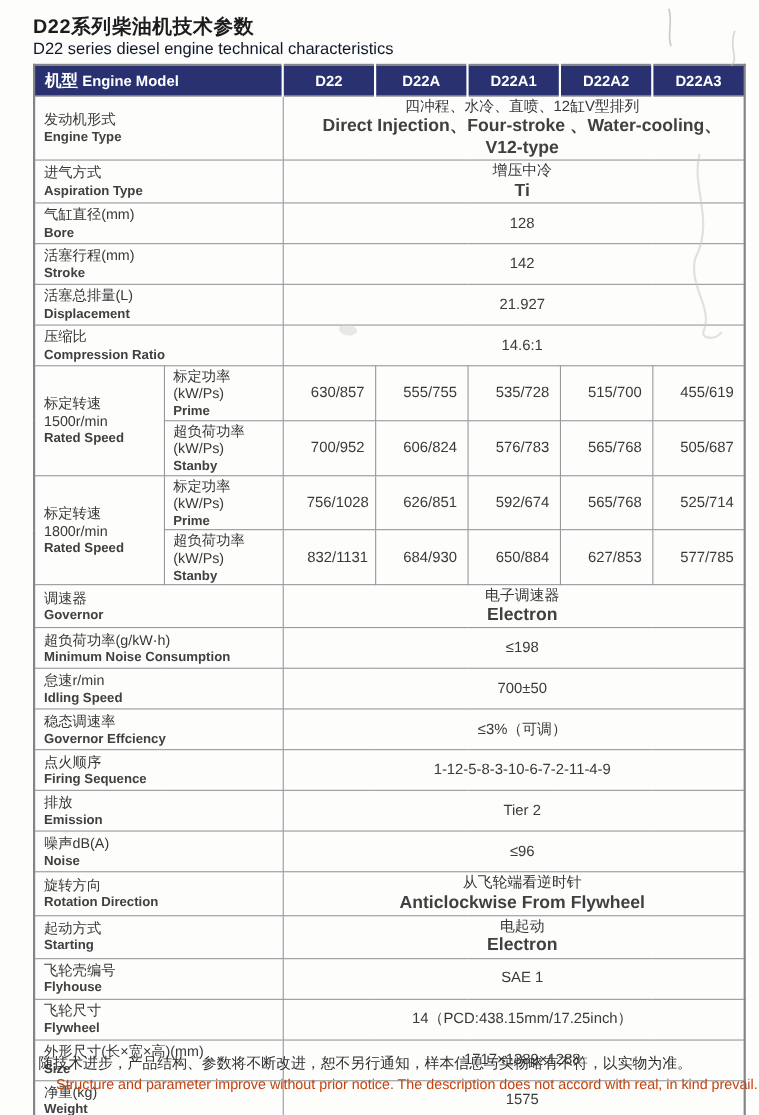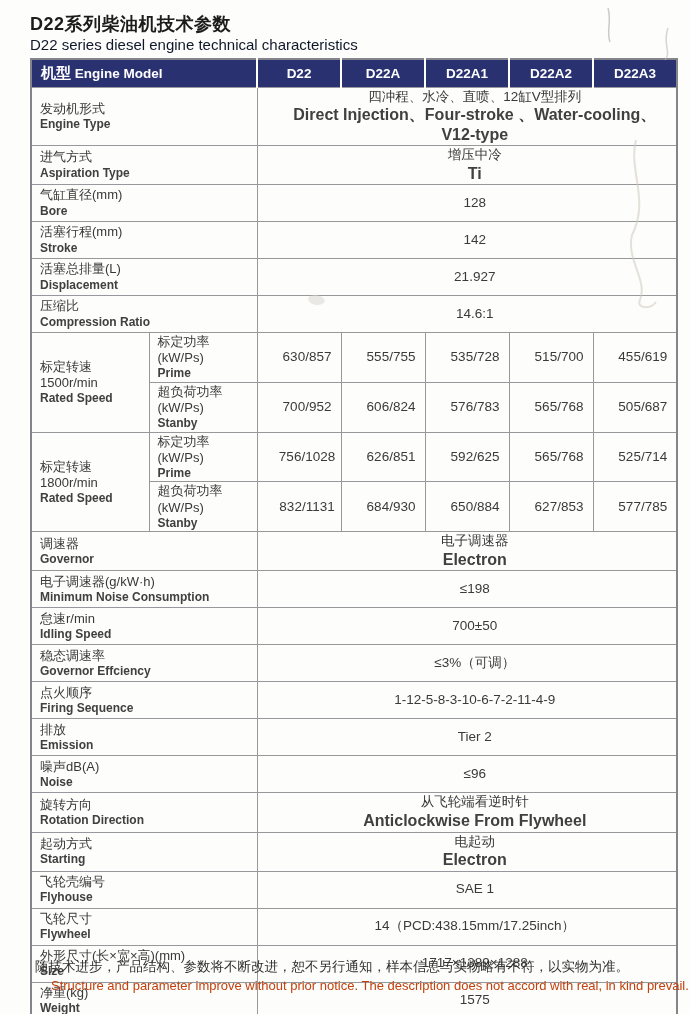--- a/index.html
+++ b/index.html
@@ -208,21 +208,21 @@
           <div class="cn">标定功率(kW/Ps)</div>
           <div class="en">Prime</div>
         </td>
         <td class="val">
             <div class="v">756/1028</div>
           </td>
         <td class="val">
             <div class="v">626/851</div>
           </td>
         <td class="val">
-            <div class="v">592/625</div>
+            <div class="v">592/674</div>
           </td>
         <td class="val">
             <div class="v">565/768</div>
           </td>
         <td class="val">
             <div class="v">525/714</div>
           </td>
       </tr>
       <tr>
         <td class="lbl">
@@ -251,21 +251,21 @@
           <div class="cn">调速器</div>
           <div class="en">Governor</div>
         </td>
         <td class="val" colspan="5">
           <div class="cn">电子调速器</div>
           <div class="en">Electron</div>
         </td>
       </tr>
       <tr>
         <td class="lbl" colspan="2">
-          <div class="cn">电子调速器(g/kW·h)</div>
+          <div class="cn">超负荷功率(g/kW·h)</div>
           <div class="en">Minimum Noise Consumption</div>
         </td>
         <td class="val" colspan="5">
             <div class="v">≤198</div>
           </td>
       </tr>
       <tr>
         <td class="lbl" colspan="2">
           <div class="cn">怠速r/min</div>
           <div class="en">Idling Speed</div>

